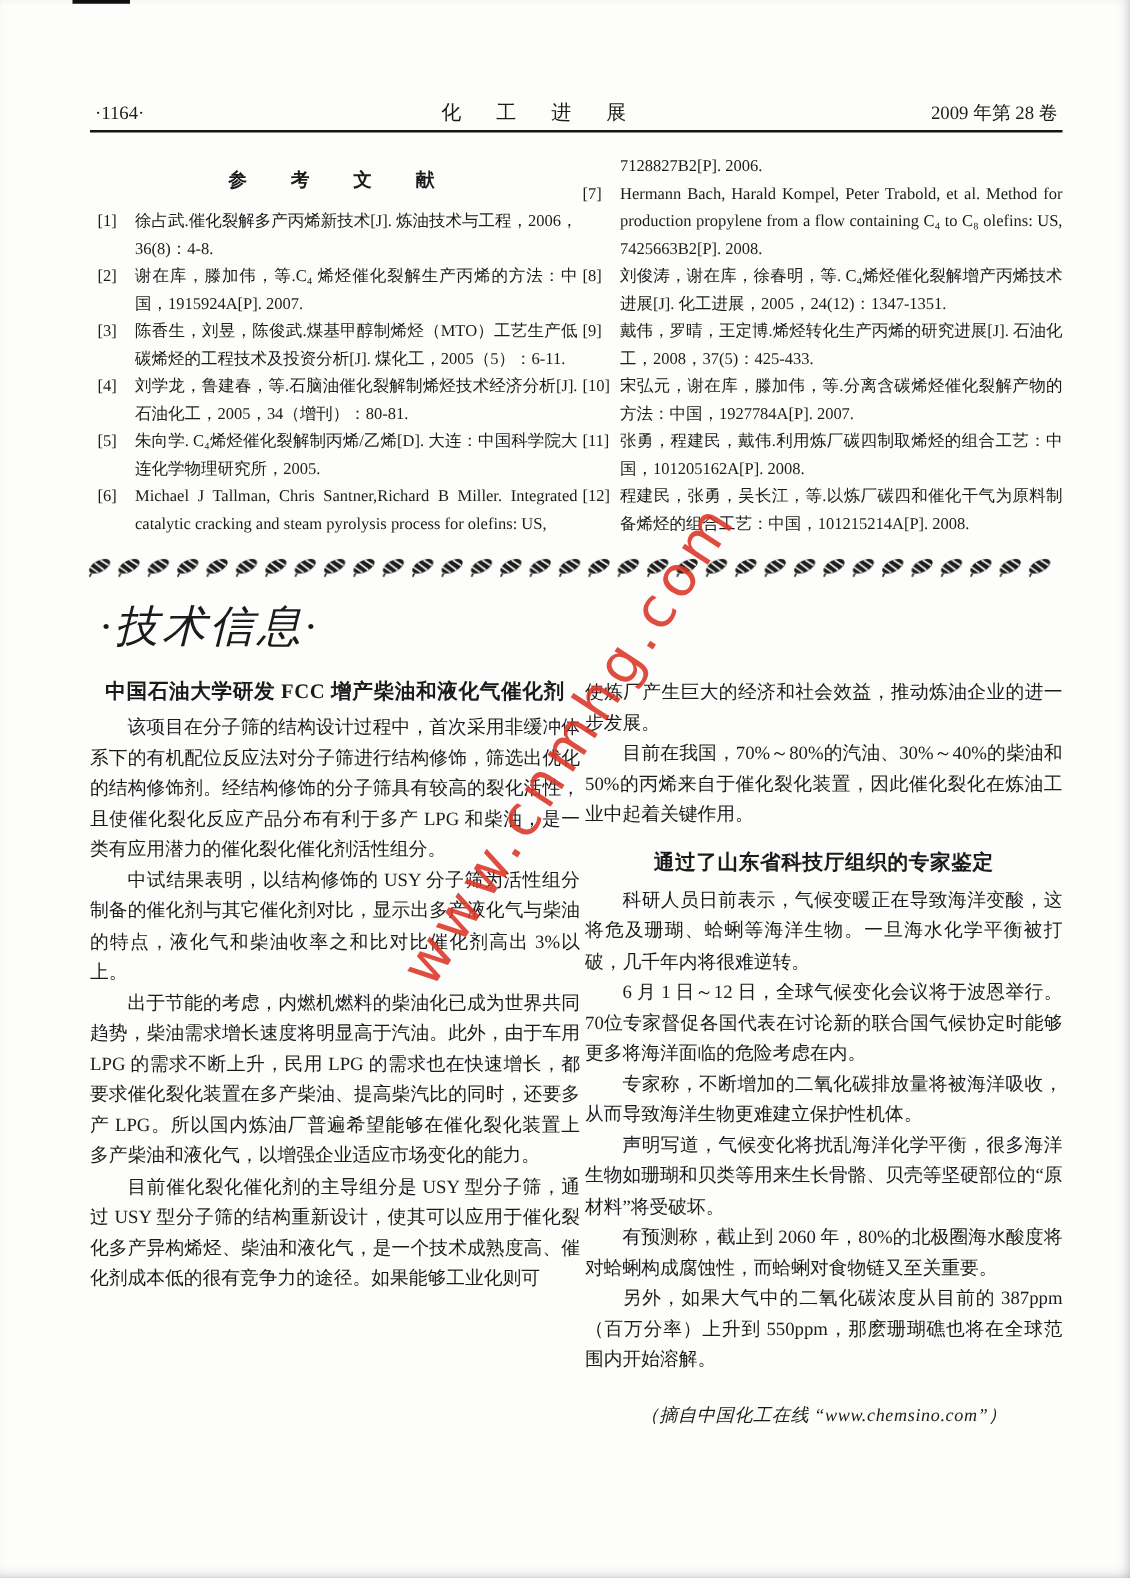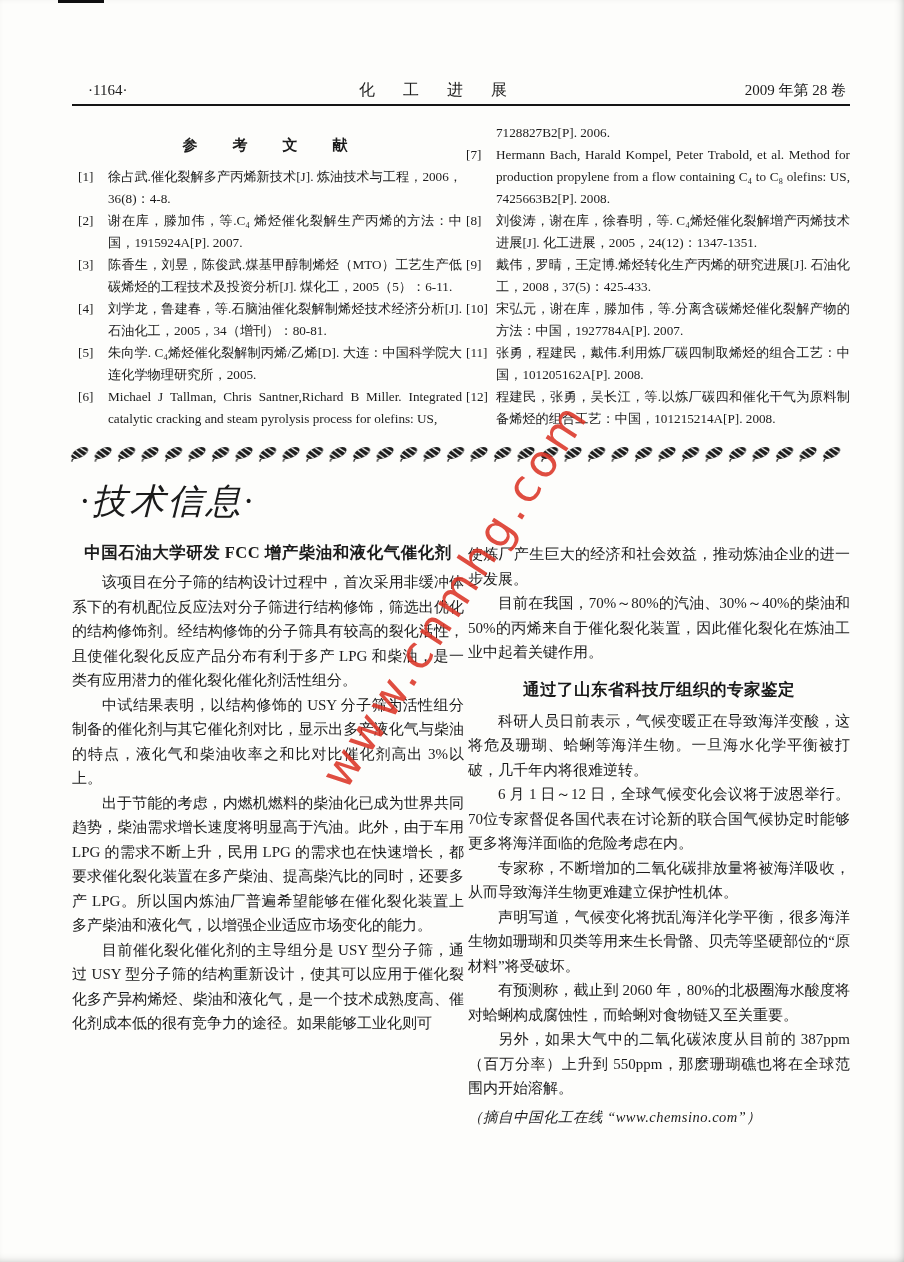--- a/index.html
+++ b/index.html
@@ -3,21 +3,21 @@
 <meta charset="utf-8">
 <style>
   html,body{margin:0;padding:0;}
   body{background:#e9e9e7; font-family:"Liberation Serif","DejaVu Serif",serif;}
   .page{
     position:relative; width:904px; height:1262px; margin:0 auto;
     background:#fdfdfb; color:#1b1b1b; overflow:hidden;
     box-shadow:inset -6px 0 10px -6px rgba(0,0,0,.25), inset 0 -6px 10px -6px rgba(0,0,0,.18);
   }
   
-  .header{position:absolute; top:80px; left:88px; right:58px;
+  .header{position:absolute; top:80px; left:76px; right:58px;
     display:flex; justify-content:space-between; align-items:baseline;
     font-size:15px;}
   .header .journal{letter-spacing:6px; font-size:16px;}
   .rule{position:absolute; top:104px; left:72px; right:54px; border-top:2.5px solid #151515;}
   
   .refs-title{font-weight:bold; font-size:15px; text-align:center;
     letter-spacing:10px; margin:0 0 10px 0;}
   .refs-col{position:absolute; font-size:13.2px; line-height:22px; text-align:justify;}
   .refs-left{top:134px; left:78px; width:384px;}
   .refs-right{top:122px; left:466px; width:384px;}
@@ -32,21 +32,21 @@
   
   .col{position:absolute; font-size:15px; line-height:24.5px;
     text-align:justify; text-justify:inter-ideograph;}
   .col-left{top:540px; left:72px; width:392px;}
   .col-right{top:542px; left:468px; width:382px;}
   .art-title{font-weight:bold; font-size:16.5px; text-align:center;
     margin:0 0 4px 0; line-height:26px; letter-spacing:.5px;}
   .art2-title{margin:12px 0 6px 0;}
   .para{margin:0; text-indent:2em;}
   .para.no-indent{text-indent:0;}
-  .attribution{margin:4px 0 0 0; text-align:left; font-style:italic;
+  .attribution{margin:20px 0 0 0; text-align:center; font-style:italic;
     font-size:14.5px; letter-spacing:.5px;}
   
   .watermark{position:absolute; top:568px; left:150px; width:610px;
     transform:rotate(-57deg); transform-origin:center;
     font-family:"DejaVu Sans",sans-serif; font-size:45px; font-weight:500;
     letter-spacing:5px; color:#dc3527; opacity:.88; text-align:center;
     pointer-events:none; z-index:5;}
   
   .scan-mark{position:absolute; top:0; left:58px; width:46px; height:3px; background:#101010;}
 </style>

